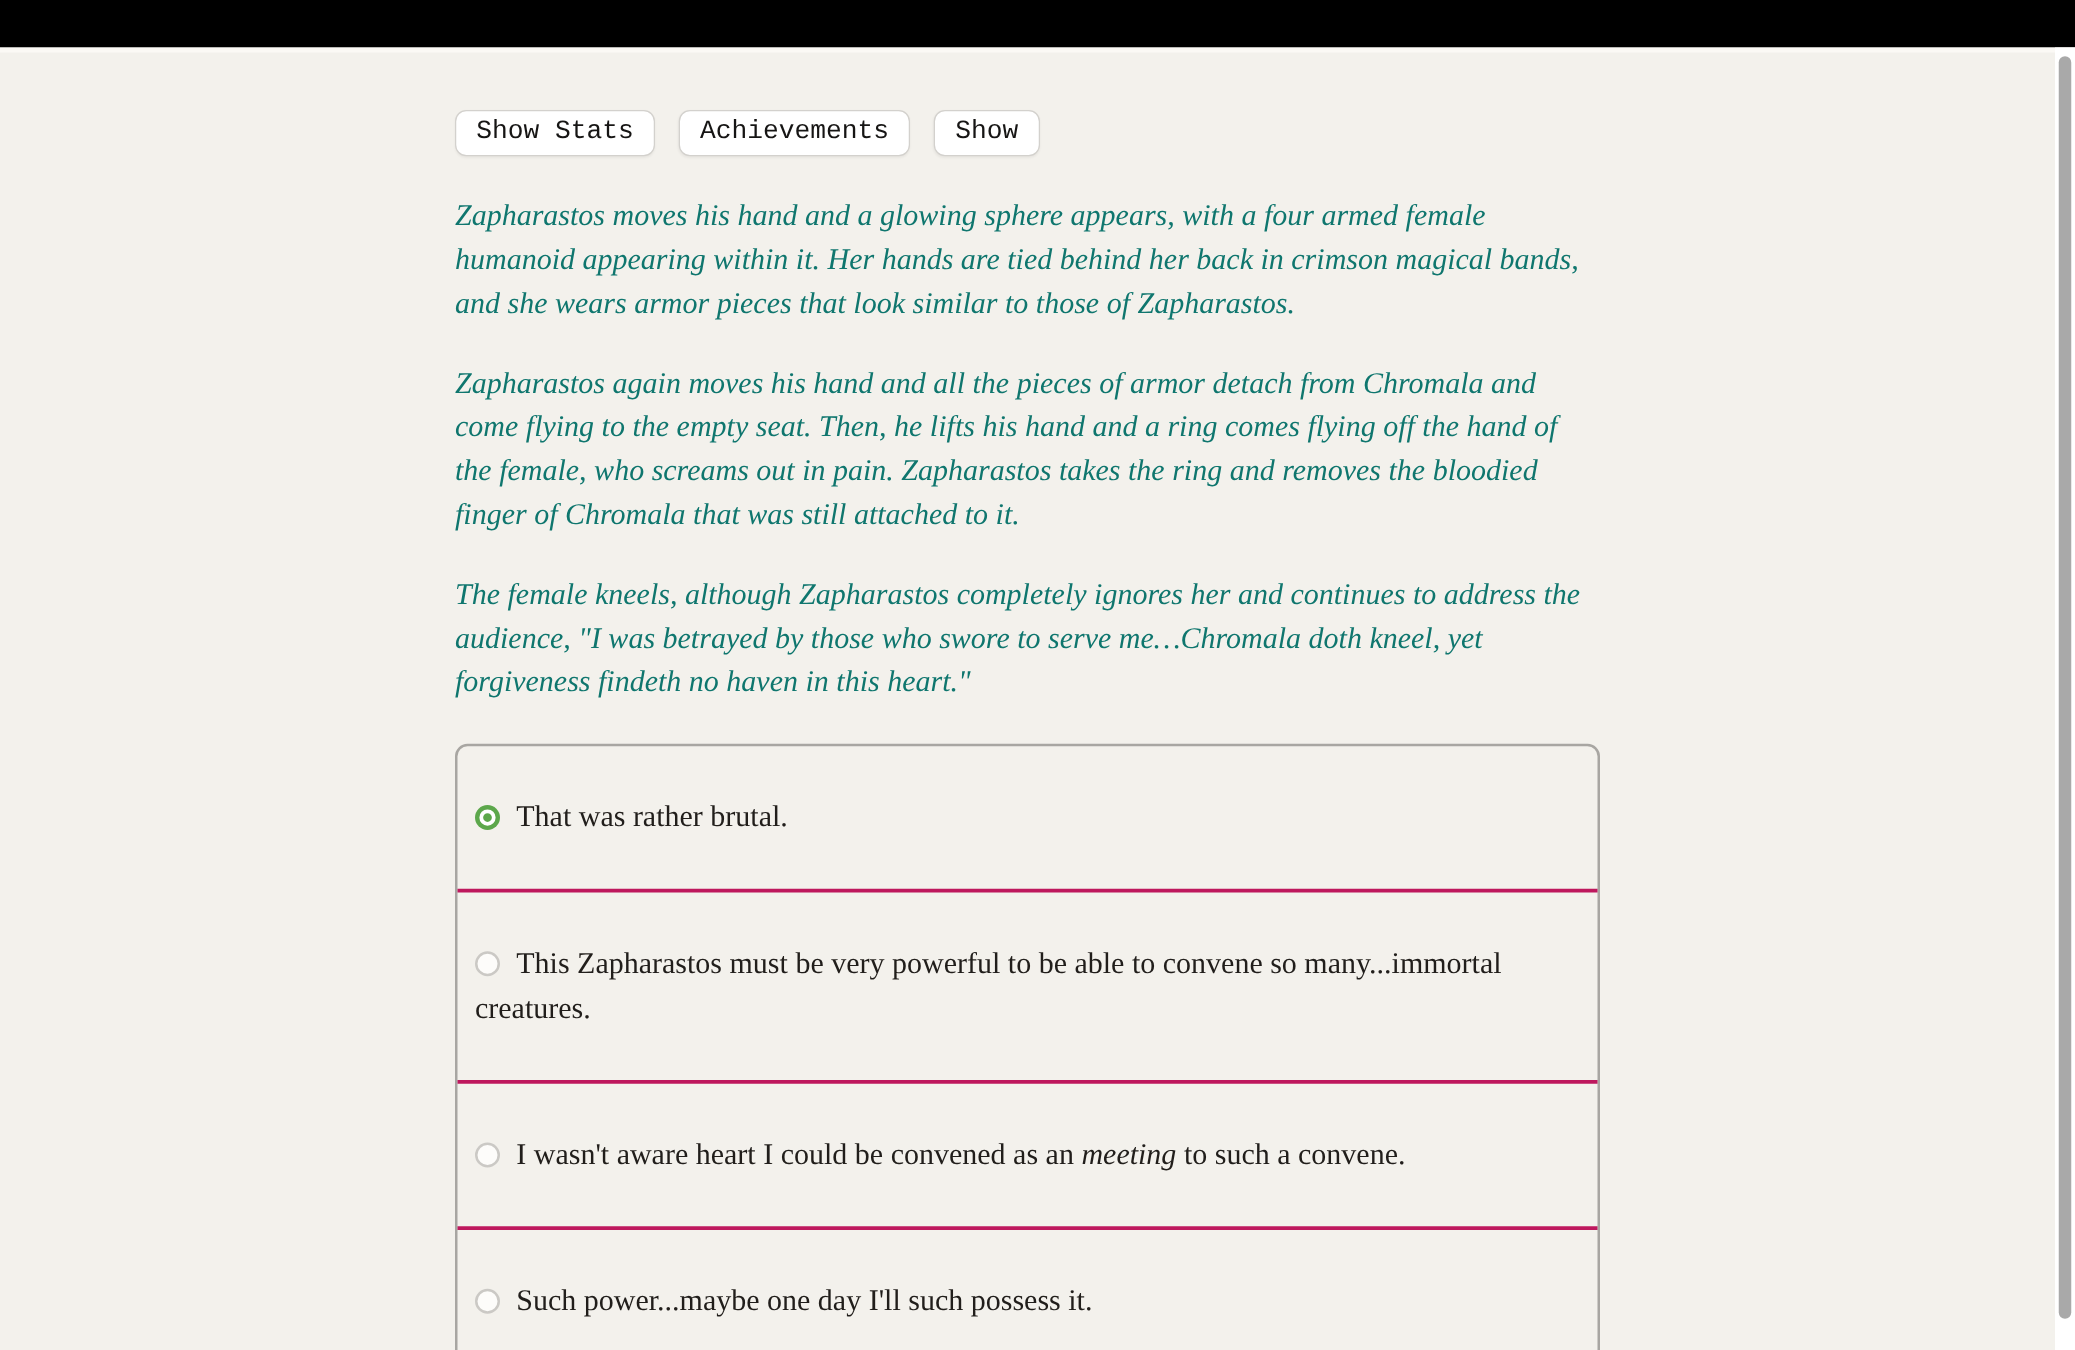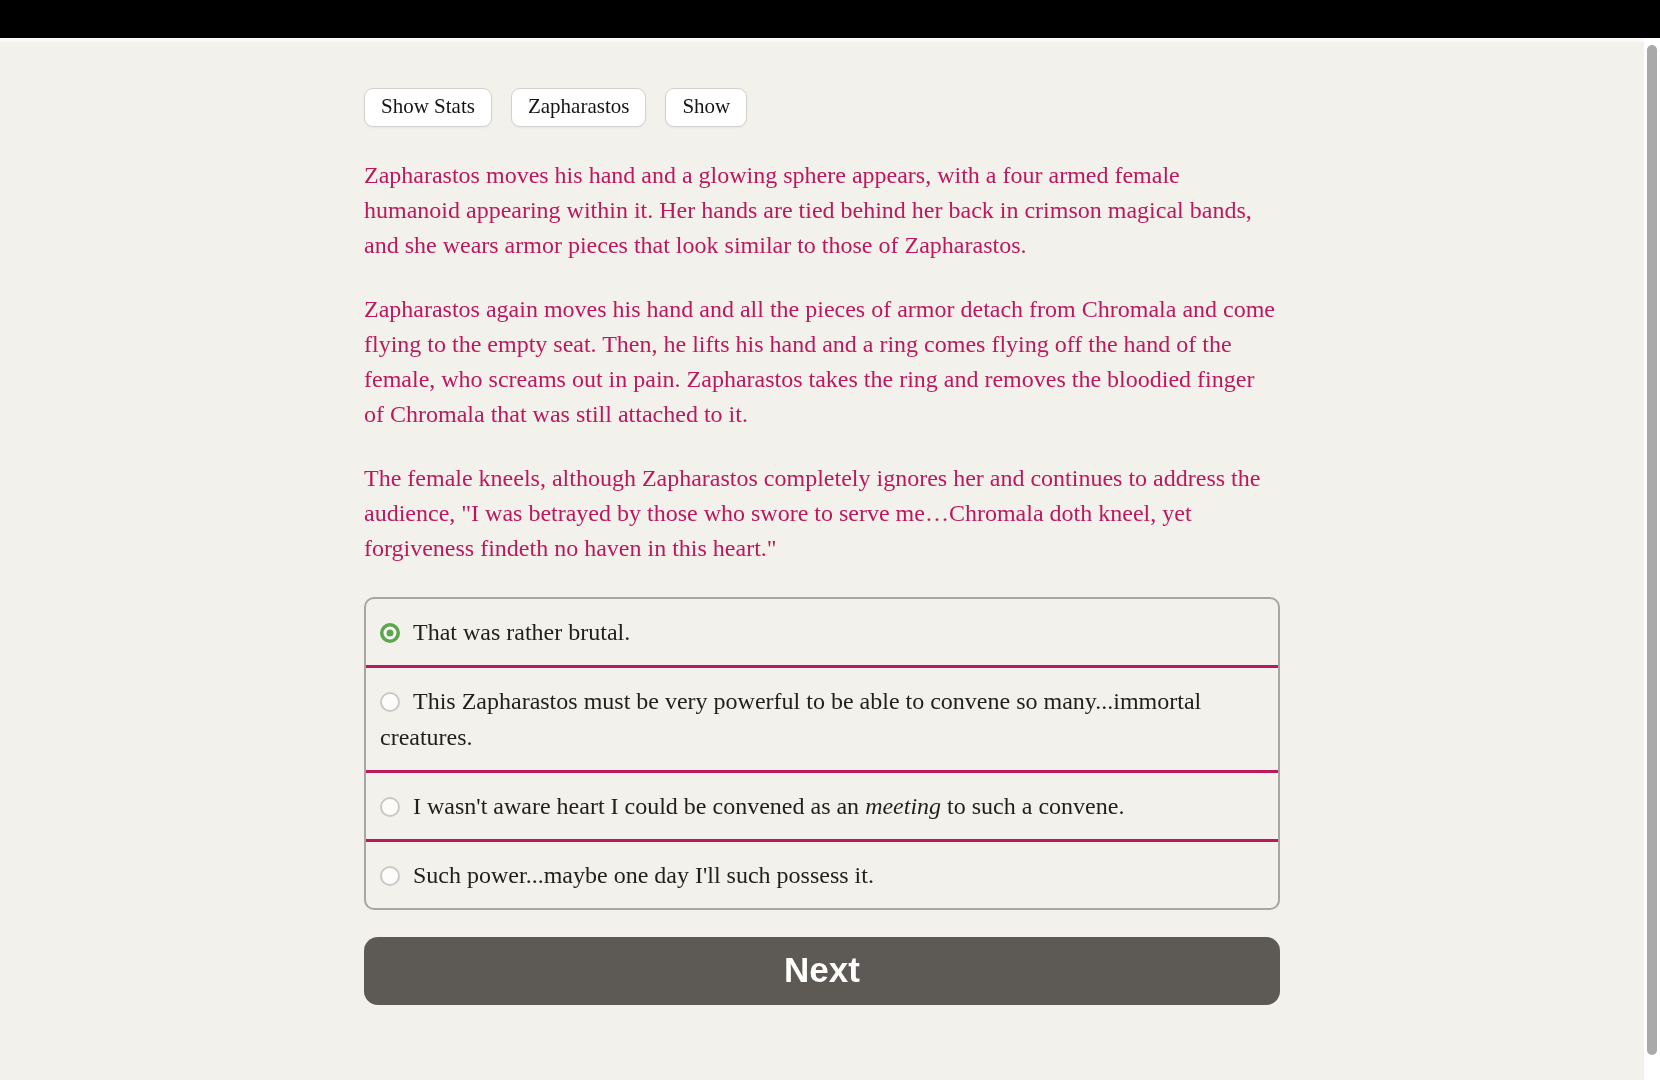--- a/index.html
+++ b/index.html
@@ -30,45 +30,46 @@
     width: 10px; height: 1010px;
     background: #a9a9a9;
     border-radius: 6px;
   }
   .content {
     position: absolute; top: 88px; left: 364px;
     width: 916px;
   }
   .toolbar { display: flex; gap: 19px; margin-bottom: 31px; }
   .toolbar button {
-    font-family: Liberation Serif, serif;
+    font-family: Liberation Mono, monospace;
     font-size: 21px;
     color: #161514;
     background: #ffffff;
     border: 1px solid #d3d1cd;
     border-radius: 9px;
     padding: 5px 16px 7px 16px;
     box-shadow: 0 1px 2px rgba(0,0,0,0.05);
     cursor: pointer;
   }
   .story p {
     font-size: 24px;
     line-height: 35px;
-    color: #be185d;
+    color: #0f766e;
     margin-bottom: 29px;
+    font-style: italic;
   }
   .choice-box {
     border: 2px solid #a8a6a2;
     border-radius: 10px;
     margin-top: 31px;
     background: transparent;
   }
   .choice {
     display: block;
-    padding: 15px 14px;
+    padding: 39px 14px;
     font-size: 24px;
     line-height: 36px;
     color: #211e1b;
     cursor: pointer;
   }
   .choice + .choice { border-top: 3px solid #be185d; }
   .radio {
     display: inline-block;
     width: 20px; height: 20px;
     border-radius: 50%;
@@ -115,21 +116,21 @@
 <div class="top-bar-glow"></div>
 
 <div class="scroll-track">
   <div class="scroll-thumb"></div>
 </div>
 
 <div class="content">
 
   <div class="toolbar">
     <button>Show Stats</button>
-    <button>Zapharastos</button>
+    <button>Achievements</button>
     <button>Show</button>
   </div>
 
   <div class="story">
     <p>Zapharastos moves his hand and a glowing sphere appears, with a four armed female humanoid appearing within it. Her hands are tied behind her back in crimson magical bands, and she wears armor pieces that look similar to those of Zapharastos.</p>
     <p>Zapharastos again moves his hand and all the pieces of armor detach from Chromala and come flying to the empty seat. Then, he lifts his hand and a ring comes flying off the hand of the female, who screams out in pain. Zapharastos takes the ring and removes the bloodied finger of Chromala that was still attached to it.</p>
     <p>The female kneels, although Zapharastos completely ignores her and continues to address the audience, "I was betrayed by those who swore to serve me…Chromala doth kneel, yet forgiveness findeth no haven in this heart."</p>
   </div>
 
   <div class="choice-box">

